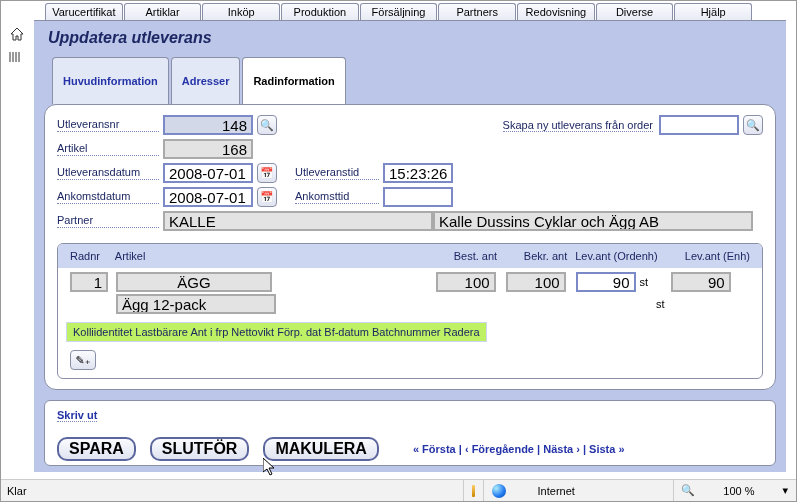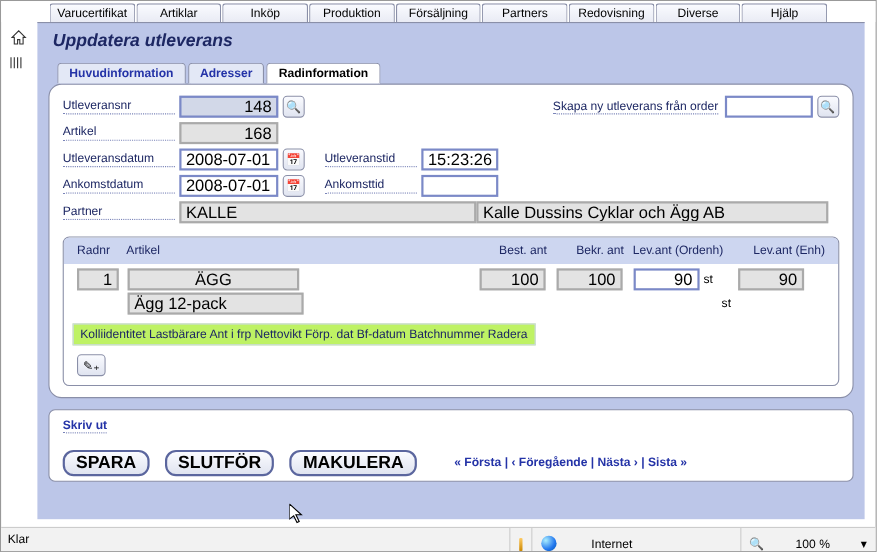--- a/index.html
+++ b/index.html
@@ -4,21 +4,21 @@
 <style>
 * { box-sizing: border-box; margin: 0; padding: 0; }
 body { font-family: Verdana, Arial, sans-serif; font-size: 11px; background: #fff; width: 797px; height: 502px; overflow: hidden; position: relative; border: 1px solid #999; }
 .topbar { display: flex; padding: 2px 44px 0 44px; gap: 1px; background: #fff; }
 .topbar .tab { border: 1px solid #8a8fa8; border-bottom: none; background: linear-gradient(#fafbff,#e9ebf4); padding: 2px 4px; font-size: 11px; color: #000; text-align: center; flex: 1; border-radius: 3px 3px 0 0; cursor: pointer; }
 .main { background: #bcc6e8; padding: 6px 10px 10px 10px; height: 452px; margin: 0 10px 0 33px; border-top: 1px solid #8a8fa8; position: relative; }
 .home-icon { position: absolute; left: 8px; top: 25px; width: 18px; cursor: pointer; color: #333; }
 .menu-icon { position: absolute; left: 8px; top: 50px; width: 18px; cursor: pointer; color: #333; }
 h1 { font-size: 16px; font-weight: bold; font-style: italic; color: #1d2763; margin: 2px 0 10px 4px; }
 .subtabs { display: flex; margin-left: 8px; }
-.subtab { border: 1px solid #8a8fa8; border-bottom: none; background: #e3e8f6; color: #2433a7; font-weight: bold; padding: 3px 10px; border-radius: 4px 4px 0 0; margin-right: 2px; cursor: pointer; }
+.subtab { border: 1px solid #8a8fa8; border-bottom: none; background: #e3e8f6; color: #2433a7; font-weight: bold; padding: 17px 10px; border-radius: 4px 4px 0 0; margin-right: 2px; cursor: pointer; }
 .subtab.active { background: #fff; color: #000; }
 .panel { background: #fff; border: 1px solid #8a8fa8; border-radius: 12px; padding: 10px 12px; }
 .row { display: flex; align-items: center; margin-bottom: 4px; }
 .lbl { width: 102px; color: #1d2763; font-weight: normal; border-bottom: 1px dotted #7a84b8; padding-bottom: 1px; margin-right: 4px; }
 .inp { border: 2px solid #7b89c7; background: #fff; font-family: inherit; font-size: 15px; padding: 2px 4px; height: 20px; }
 .inp.ro { background: #e3e3e3; border: 2px solid #aaa; text-align: right; }
 .inp.right { text-align: right; }
 .icon-btn { width: 20px; height: 20px; border: 1px solid #8a8fa8; background: linear-gradient(#fafbff,#e0e4f0); border-radius: 4px; margin-left: 4px; cursor: pointer; display: inline-flex; align-items: center; justify-content: center; font-size: 11px; }
 .inner-box { background: #fff; border: 1px solid #8a8fa8; border-radius: 6px; margin-top: 12px; padding: 0; overflow: hidden; }
 .thead { background: #cdd6f0; display: flex; padding: 4px 8px; font-weight: normal; color: #1d2763; }
@@ -27,21 +27,21 @@
 .cell { padding: 0 4px; }
 .tagrow { padding: 8px; }
 .tags { display: inline-block; background: #bef264; color: #1d2763; padding: 3px 6px; border: 1px solid #cdd6f0; }
 .bottom-box { background: #fff; border: 1px solid #8a8fa8; border-radius: 6px; margin-top: 10px; padding: 8px 12px 4px 12px; }
 .link { color: #2433a7; font-weight: bold; border-bottom: 1px dotted #7a84b8; cursor: pointer; }
 .btn { border: 2px solid #5b669e; background: linear-gradient(#fafbff,#e0e4f0); padding: 1px 10px; border-radius: 10px; font-weight: bold; font-size: 16px; cursor: pointer; margin-right: 14px; }
 .navlinks { color: #2433a7; font-weight: bold; margin-left: 20px; }
 .navlinks span { cursor: pointer; }
 .status { position: absolute; bottom: 0; left: 0; right: 0; height: 22px; border-top: 1px solid #ccc; background: #f2f2f2; display: flex; align-items: center; font-size: 11px; }
 .status .klar { padding-left: 6px; flex: 1; }
-.status .box { border-left: 1px solid #ccc; height: 100%; display: flex; align-items: flex-end; padding: 0 8px; gap: 28px; }
+.status .box { border-left: 1px solid #ccc; height: 100%; display: flex; align-items: center; padding: 0 8px; gap: 28px; }
 .globe { width: 14px; height: 14px; border-radius: 50%; background: radial-gradient(circle at 30% 30%, #aef, #27e 60%, #05a); margin-right: 4px; }
 .zoom { display: flex; align-items: center; gap: 6px; }
 .cursor { position: absolute; left: 262px; top: 457px; pointer-events: none; }
 </style>
 </head>
 <body>
 
 <span class="home-icon">
 <svg width="16" height="16" viewBox="0 0 16 16">
       <path d="M2 8 L8 2 L14 8 L12 8 L12 14 L9 14 L9 10 L7 10 L7 14 L4 14 L4 8 Z" fill="none" stroke="#333" stroke-width="1"></path>

